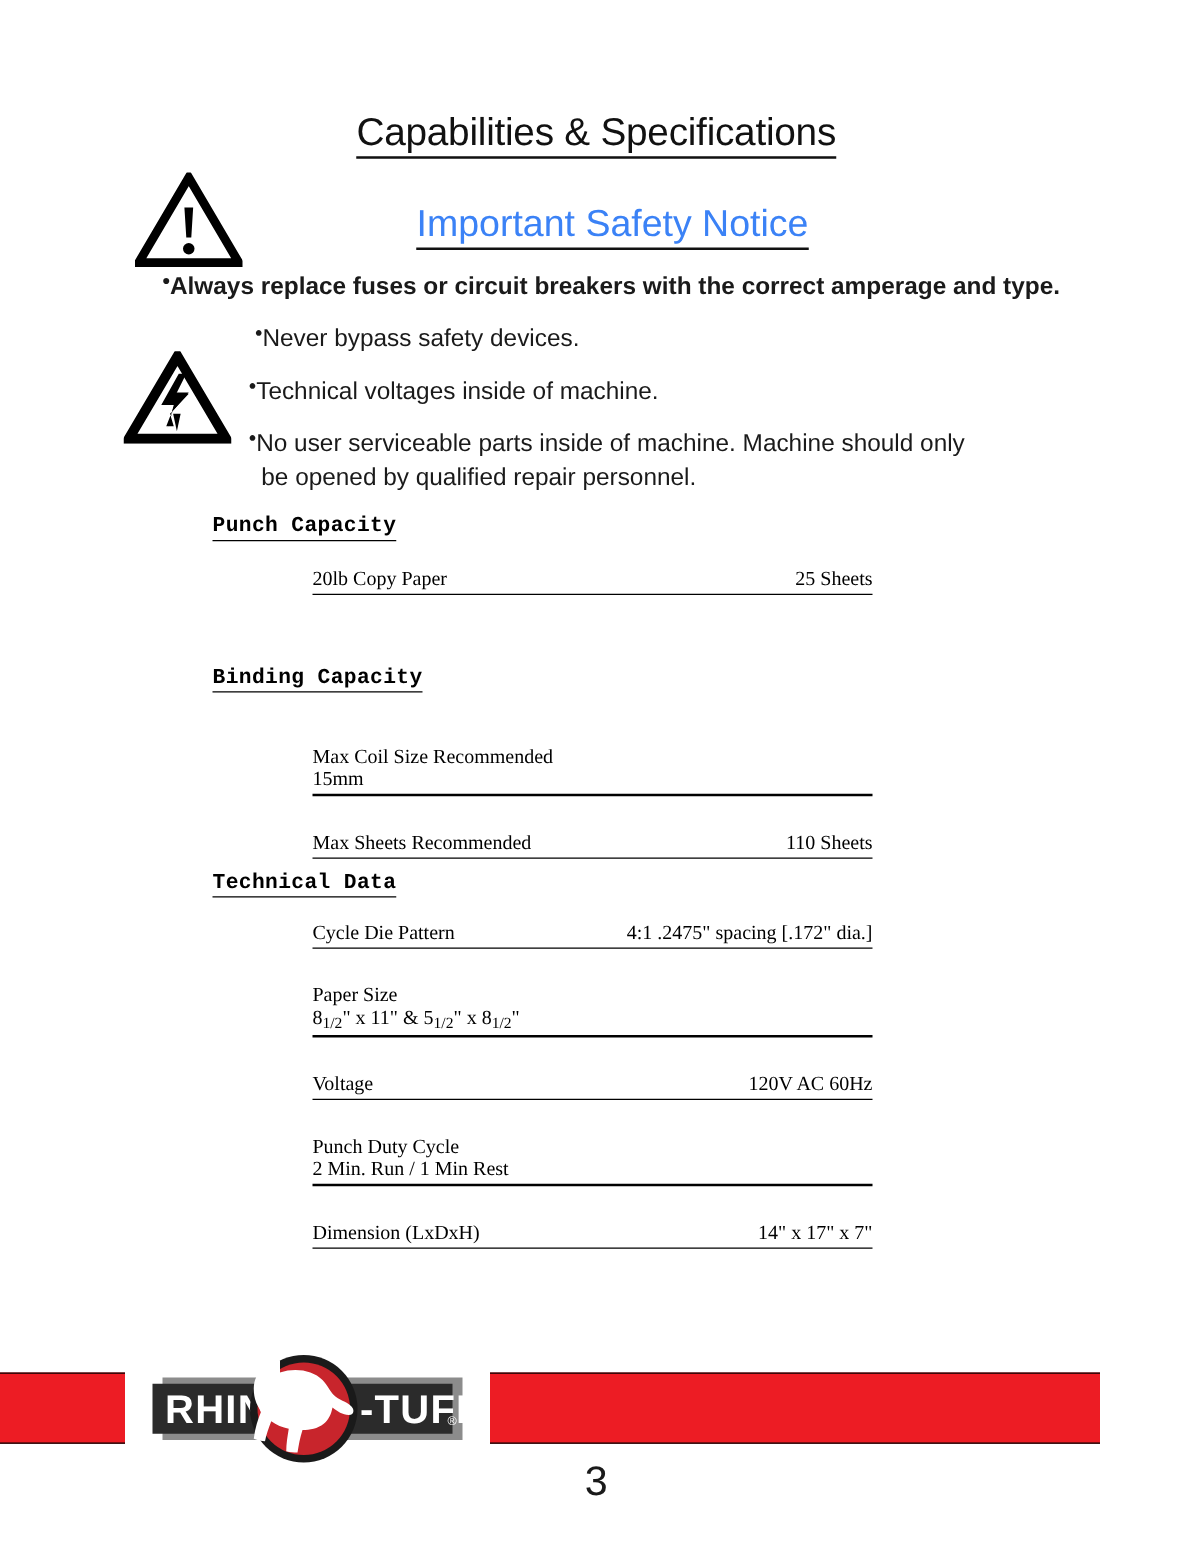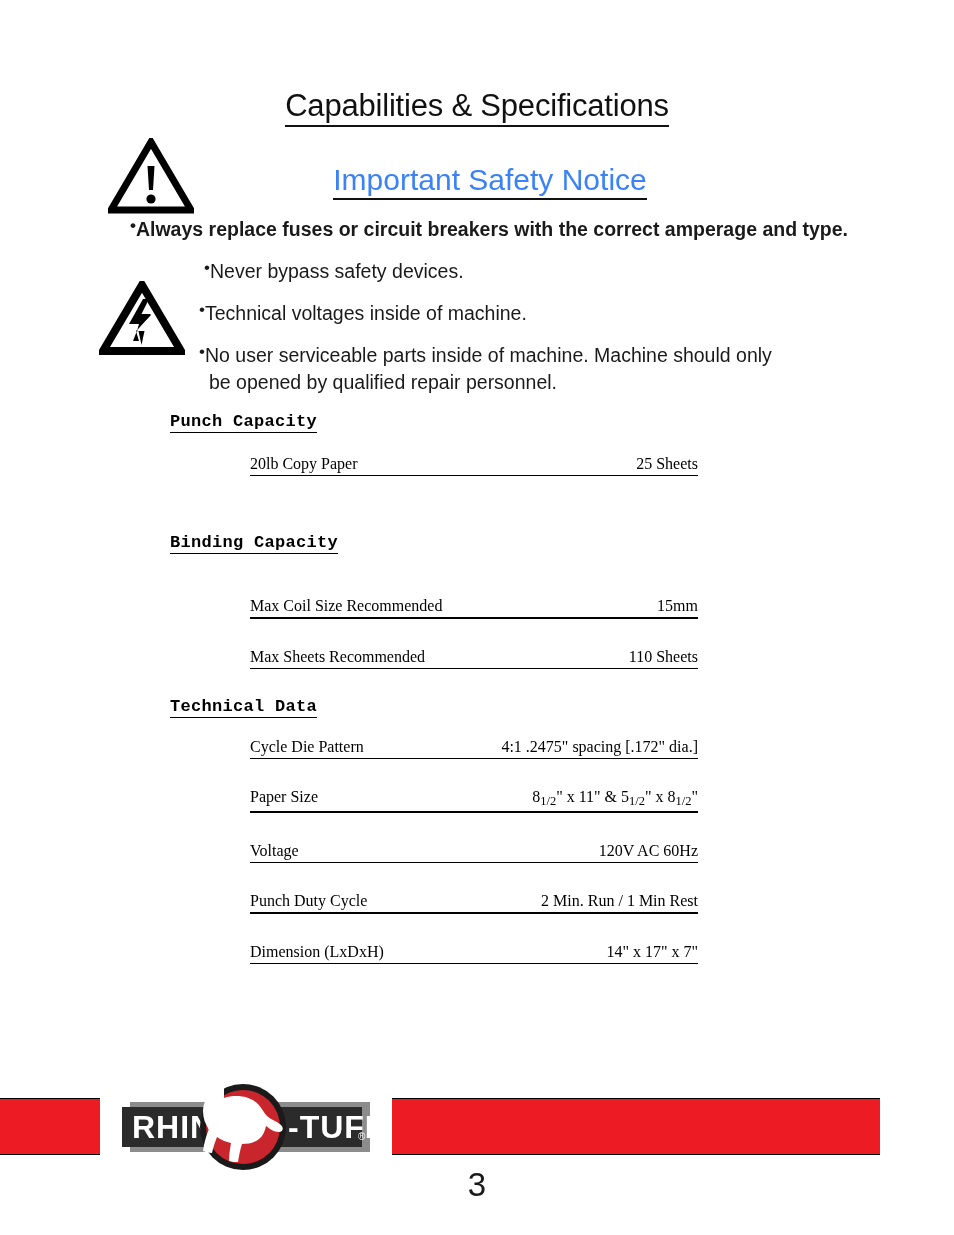--- a/index.html
+++ b/index.html
@@ -126,21 +126,21 @@
   .spec-row {
     display: flex;
     justify-content: space-between;
     align-items: baseline;
     border-bottom: 1.3px solid #000;
     font-size: 16px;
     padding-bottom: 2px;
     margin-bottom: 29px;
     white-space: nowrap;
   }
-  .spec-row.thick { border-bottom-width: 2.4px; }
+  .spec-row.thick { border-bottom-width: 2.4px; flex-direction: column; }
   .spec-row .label { text-align: left; }
   .spec-row .value { text-align: right; }
 
   .frac {
     font-size: 0.78em;
     vertical-align: -0.28em;
   }
 
   
   .footer-bar {

